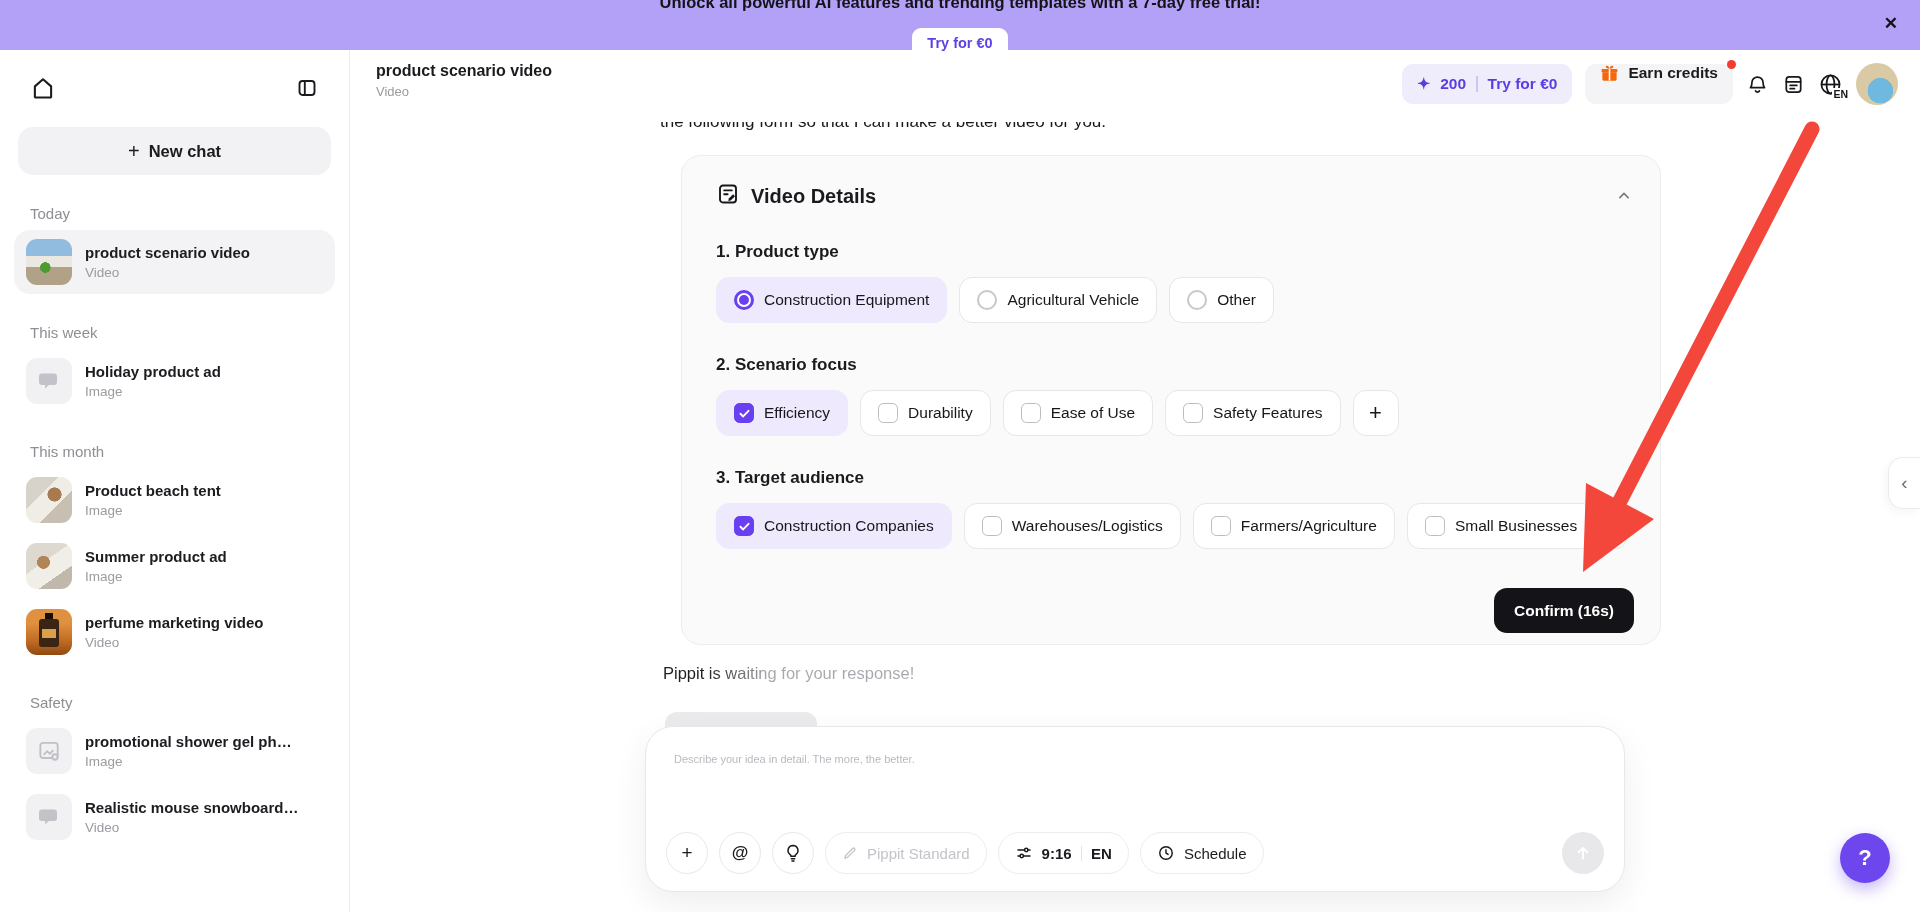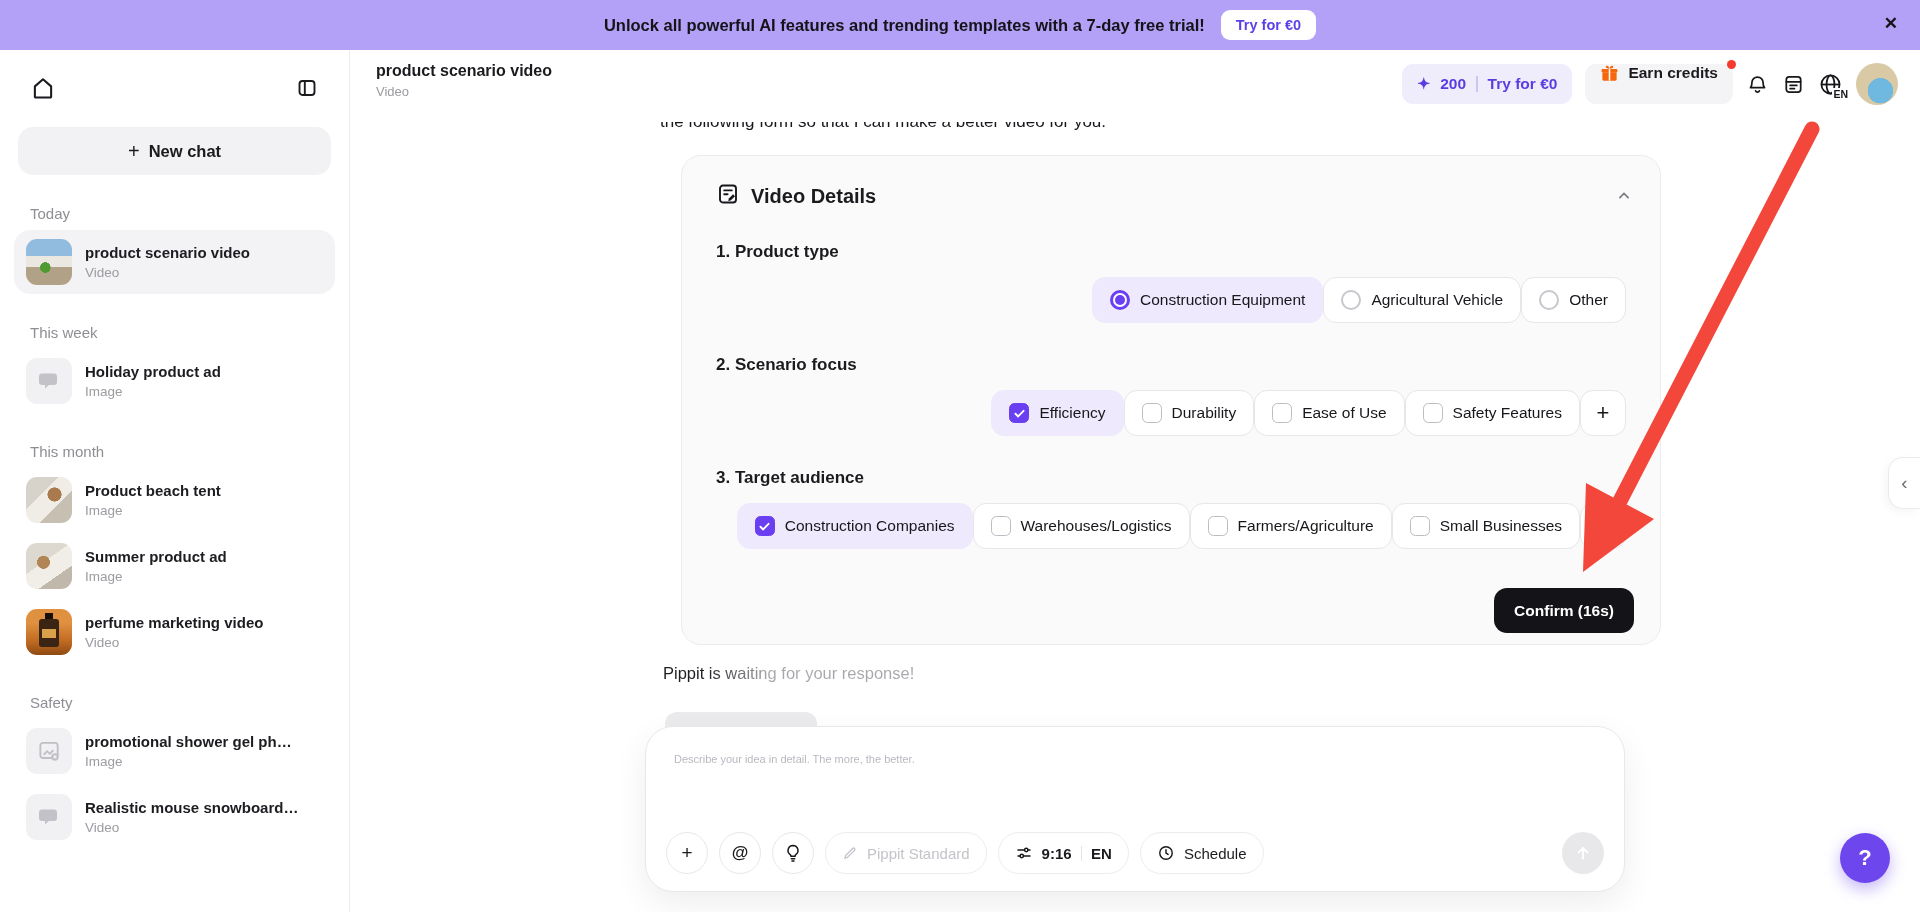--- a/index.html
+++ b/index.html
@@ -1,21 +1,21 @@
 <!DOCTYPE html>
 <html><head>
 <meta charset="utf-8">
 <style>
   * { box-sizing: border-box; margin: 0; padding: 0; }
   html,body { width:1920px; height:912px; overflow:hidden; background:#fff;
     font-family:"Liberation Sans", sans-serif; color:#1b1b1f; }
 
   
   .banner { position:absolute; left:0; top:0; width:1920px; height:50px; background:#b3a0f7;
-    display:flex; align-items:center; justify-content:center; gap:16px; z-index:30; }
+    display:flex; align-items:center; justify-content:center; gap:16px; z-index:30;flex-direction:column; }
   .banner-text { font-weight:700; font-size:16.5px; color:#141418; }
   .banner-cta { background:#fff; color:#5b43e6; font-weight:700; font-size:14.5px;
     padding:7px 15px; border-radius:9px; cursor:pointer; }
   .banner-close { position:absolute; right:22px; top:13px; font-size:17px; font-weight:700; color:#141418; cursor:pointer; }
 
   
   .sidebar { position:absolute; left:0; top:50px; width:350px; bottom:0; background:#fff;
     border-right:1px solid #ededf0; z-index:10; }
   .side-head { display:flex; align-items:center; justify-content:space-between; padding:25px 30px 4px 30px; }
   .icon-btn { cursor:pointer; display:flex; align-items:center; justify-content:center; }
@@ -62,21 +62,21 @@
     background: radial-gradient(circle at 58% 66%, #6fb9e0 0 34%, rgba(0,0,0,0) 35%), #d9c9a4; }
 
   
   .intro-text { position:absolute; left:660px; top:112px; font-size:17px; color:#17171c; z-index:5; }
   .card { position:absolute; left:645px; top:155px; width:980px; height:490px; background:#fafafa;
     border:1px solid #ececef; border-radius:20px; padding:26px 34px; z-index:5;margin-left:36px; }
   .card-head { display:flex; align-items:center; gap:11px; }
   .card-title { font-size:20px; font-weight:700; }
   .card-chevron { position:absolute; right:26px; top:30px; cursor:pointer; }
   .q-label { margin-top:32px; font-size:17px; font-weight:700; }
-  .opt-row { margin-top:15px; display:flex; gap:0; align-items:center;justify-content:flex-end; }
+  .opt-row { margin-top:15px; display:flex; gap:12px; align-items:center; }
   .pill { height:46px; border-radius:13px; padding:0 17px; display:flex; align-items:center; gap:10px;
     background:#fff; border:1px solid #e7e7ea; font-size:15.5px; color:#17171c; cursor:pointer; white-space:nowrap; }
   .pill.selected { background:#eee9fd; border-color:#eee9fd; }
   .radio { width:20px; height:20px; border-radius:50%; border:2px solid #c7c7cd; background:#fff; flex:none; position:relative; }
   .radio.on { border:3px solid #6a3ff2; }
   .radio.on:after { content:""; position:absolute; left:2px; top:2px; width:10px; height:10px; border-radius:50%; background:#6a3ff2; }
   .check { width:20px; height:20px; border-radius:5.5px; border:1.5px solid #bcbcc2; background:#fff; flex:none;
     display:flex; align-items:center; justify-content:center; }
   .check.on { background:#6a3ff2; border-color:#6a3ff2; }
   .add-tile { width:46px; height:46px; border-radius:13px; border:1px solid #e7e7ea; background:#fff;

